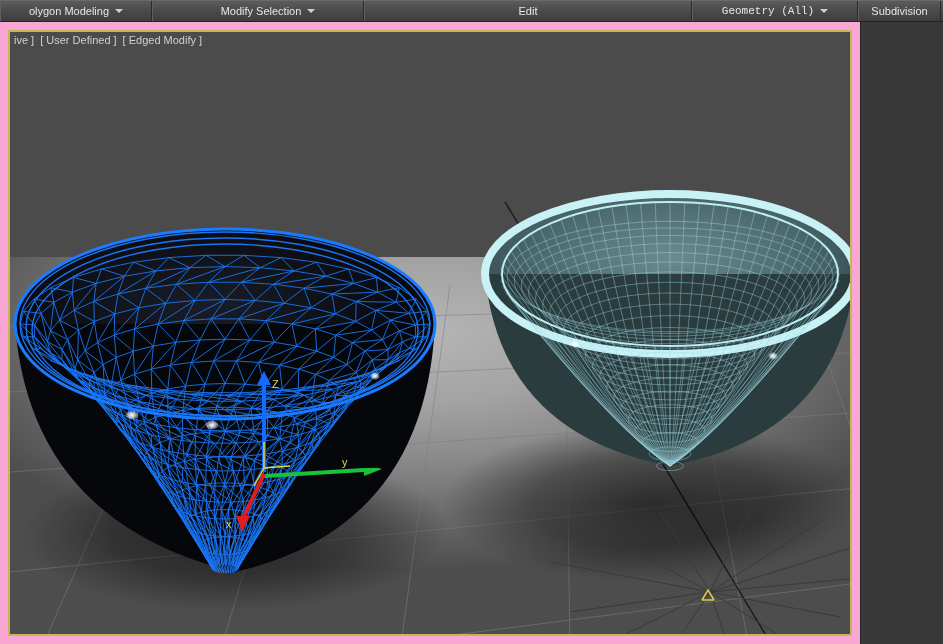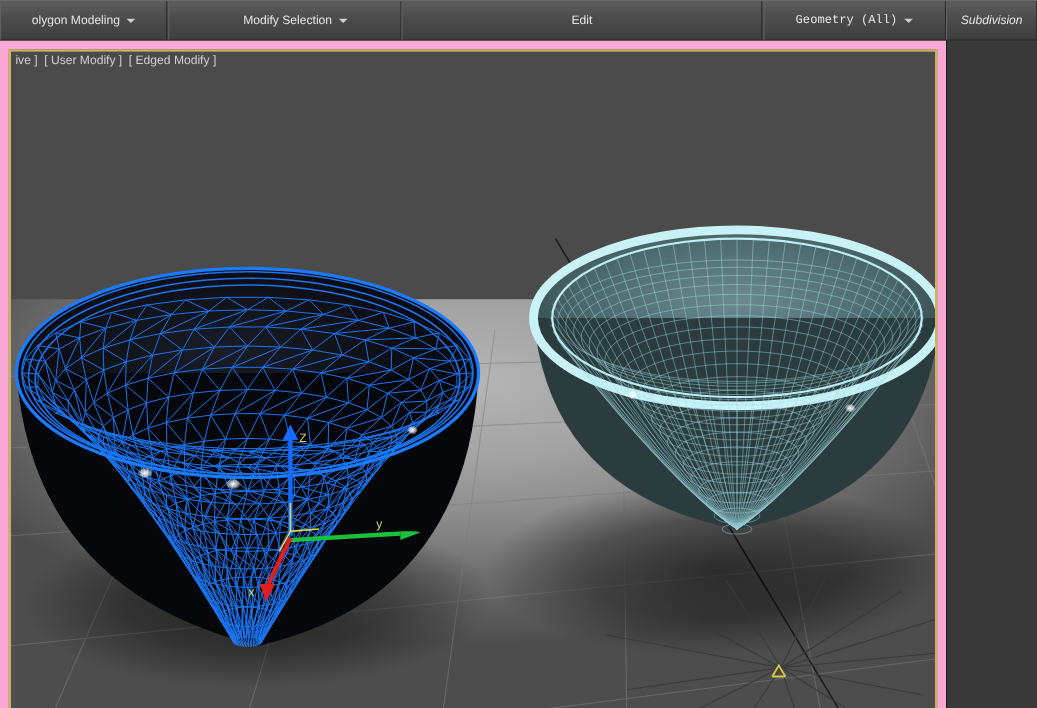--- a/index.html
+++ b/index.html
@@ -1,24 +1,23 @@
 <!DOCTYPE html>
 <html><head>
 <meta charset="utf-8">
 <style>
   * { margin: 0; padding: 0; box-sizing: border-box; }
   html, body { width: 943px; height: 644px; background: #393939; font-family: "Segoe UI", Arial, sans-serif; overflow: hidden; }
   
   .ribbon {
     display: flex;
-    height: 37px;
+    height: 22px;
     background: linear-gradient(to bottom, #5c5c5c 0%, #4a4a4a 50%, #3e3e3e 100%);
     border-top: 1px solid #6a6a6a;
     border-bottom: 1px solid #222;
-    justify-content: space-between;
   }
   .ribbon-item {
     display: flex;
     align-items: center;
     justify-content: center;
     color: #e6e6e6;
     font-size: 11px;
     border-right: 1px solid #2a2a2a;
     border-left: 1px solid #606060;
     gap: 6px;
@@ -137,32 +136,32 @@
       <span>Modify Selection</span>
       <span class="arrow"></span>
     </div>
     <div class="ribbon-item" style="width: 328px;">
       <span>Edit</span>
     </div>
     <div class="ribbon-item" style="width: 166px; font-family: Liberation Mono, monospace;">
       <span>Geometry (All)</span>
       <span class="arrow"></span>
     </div>
-    <div class="ribbon-item" style="width: 83px; font-style: italic;">
+    <div class="ribbon-item" style="width: 83px;">
       <span>Subdivision</span>
     </div>
   </div>
 
 <div class="workspace">
   <div class="viewport-border">
     <div class="viewport-active">
 
       <div class="viewport-label-bar">
         <span>ive ]</span>
-        <span>[ User Modify ]</span>
+        <span>[ User Defined ]</span>
         <span>[ Edged Modify ]</span>
       </div>
 
       <div class="scene">
         <div class="sky"></div>
         <div class="ground-gradient"></div>
 
         <svg style="position:absolute;top:0;left:0;" width="856" height="610" viewBox="0 0 856 610">
           <g stroke="#7e7e7e" stroke-width="1" opacity="0.55">
             <line x1="0" y1="295" x2="856" y2="272"></line>

